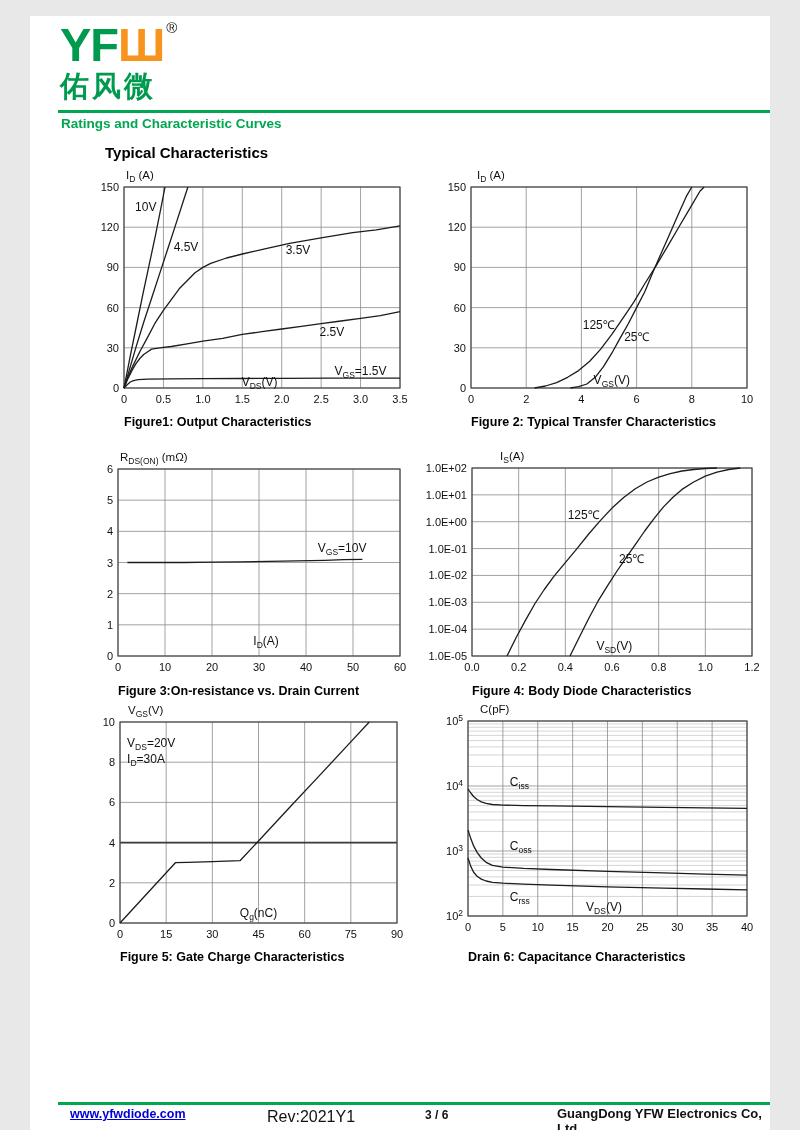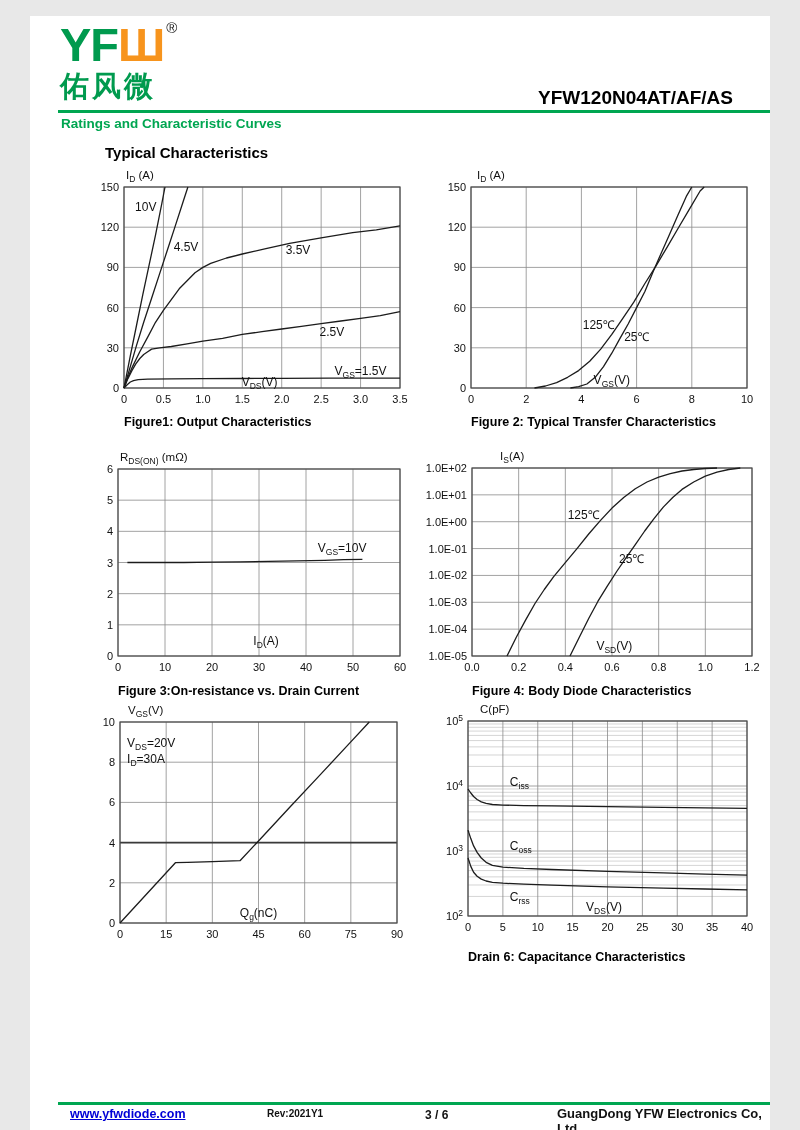--- a/index.html
+++ b/index.html
@@ -16,34 +16,33 @@
   .header-rule{position:absolute;left:28px;top:94px;width:735px;height:3px;background:#00A651;}
   .section-title{position:absolute;left:31px;top:100px;font-size:13.5px;font-weight:bold;color:#00A651;}
   .page-title{position:absolute;left:75px;top:128px;font-size:15px;font-weight:bold;color:#000;}
   
   svg.chart{position:absolute;overflow:visible;}
   .figcap{position:absolute;text-align:left;font-size:12.5px;font-weight:bold;color:#000;}
   
   .footer-rule{position:absolute;left:28px;top:1086px;width:744px;height:3px;background:#00A651;}
   .footer-link{position:absolute;left:40px;top:1091px;font-size:12.5px;font-weight:bold;
                color:#0000D6;text-decoration:underline;}
-  .footer-rev{position:absolute;left:237px;top:1092px;font-size:10px;font-weight:bold;text-align:right;}
+  .footer-rev{position:absolute;left:237px;top:1092px;font-size:16px;font-weight:normal;text-align:right;}
   .footer-page{position:absolute;left:395px;top:1092px;font-size:12px;font-weight:bold;}
   .footer-company{position:absolute;left:527px;top:1090px;font-size:13px;font-weight:bold;}
 </style>
 </head>
 <body>
 
 <div class="page">
 
   <div class="logo">
     <div class="logo-row"><span class="logo-yf">YF</span><span class="logo-w">Ш</span><span class="logo-reg">®</span></div>
     <div class="logo-cn">佑风微</div>
   </div>
-  <div class="part-number">YFW120N04AT/AF/AS</div>
   <div class="header-rule"></div>
   <div class="section-title">Ratings and Characteristic Curves</div>
 
   <div class="page-title">Typical Characteristics</div>
 
   <svg class="chart" style="left:40px;top:145px" width="350" height="250">
       <line x1="54" x2="54" y1="26" y2="227" stroke="#8a8a8a" stroke-width="0.8"></line>
       <line x1="93.42857142857142" x2="93.42857142857142" y1="26" y2="227" stroke="#8a8a8a" stroke-width="0.8"></line>
       <line x1="132.85714285714283" x2="132.85714285714283" y1="26" y2="227" stroke="#8a8a8a" stroke-width="0.8"></line>
       <line x1="172.28571428571428" x2="172.28571428571428" y1="26" y2="227" stroke="#8a8a8a" stroke-width="0.8"></line>
@@ -286,20 +285,21 @@
       <text x="95.85" y="91" text-anchor="start" font-size="12" font-family="&quot;Liberation Sans&quot;,sans-serif" fill="#111"><tspan dy="0">C</tspan><tspan dy="3" font-size="8.5">iss</tspan></text>
       <text x="95.85" y="154.62269556045402" text-anchor="start" font-size="12" font-family="&quot;Liberation Sans&quot;,sans-serif" fill="#111"><tspan dy="0">C</tspan><tspan dy="3" font-size="8.5">oss</tspan></text>
       <text x="95.85" y="206.0208201104122" text-anchor="start" font-size="12" font-family="&quot;Liberation Sans&quot;,sans-serif" fill="#111"><tspan dy="0">C</tspan><tspan dy="3" font-size="8.5">rss</tspan></text>
       <text x="190.0125" y="216.32766952510184" text-anchor="middle" font-size="12" font-family="&quot;Liberation Sans&quot;,sans-serif" fill="#111"><tspan dy="0">V</tspan><tspan dy="3" font-size="8.5">DS</tspan><tspan dy="-3">(V)</tspan></text>
     </svg>
 
   <div class="figcap" style="left:94px;top:399px;width:276px">Figure1: Output Characteristics</div>
   <div class="figcap" style="left:441px;top:399px;width:276px">Figure 2: Typical Transfer Characteristics</div>
   <div class="figcap" style="left:88px;top:668px;width:282px">Figure 3:On-resistance vs. Drain Current</div>
   <div class="figcap" style="left:442px;top:668px;width:280px">Figure 4: Body Diode Characteristics</div>
+  <div class="figcap" style="left:90px;top:934px;width:277px">Figure 5: Gate Charge Characteristics</div>
   <div class="figcap" style="left:438px;top:934px;width:279px">Drain 6: Capacitance Characteristics</div>
 
   <div class="footer-rule"></div>
   <a class="footer-link" href="#">www.yfwdiode.com</a>
   <div class="footer-rev">Rev:2021Y1</div>
   <div class="footer-page">3 / 6</div>
   <div class="footer-company">GuangDong YFW Electronics Co, Ltd.</div>
 
 </div>
 

